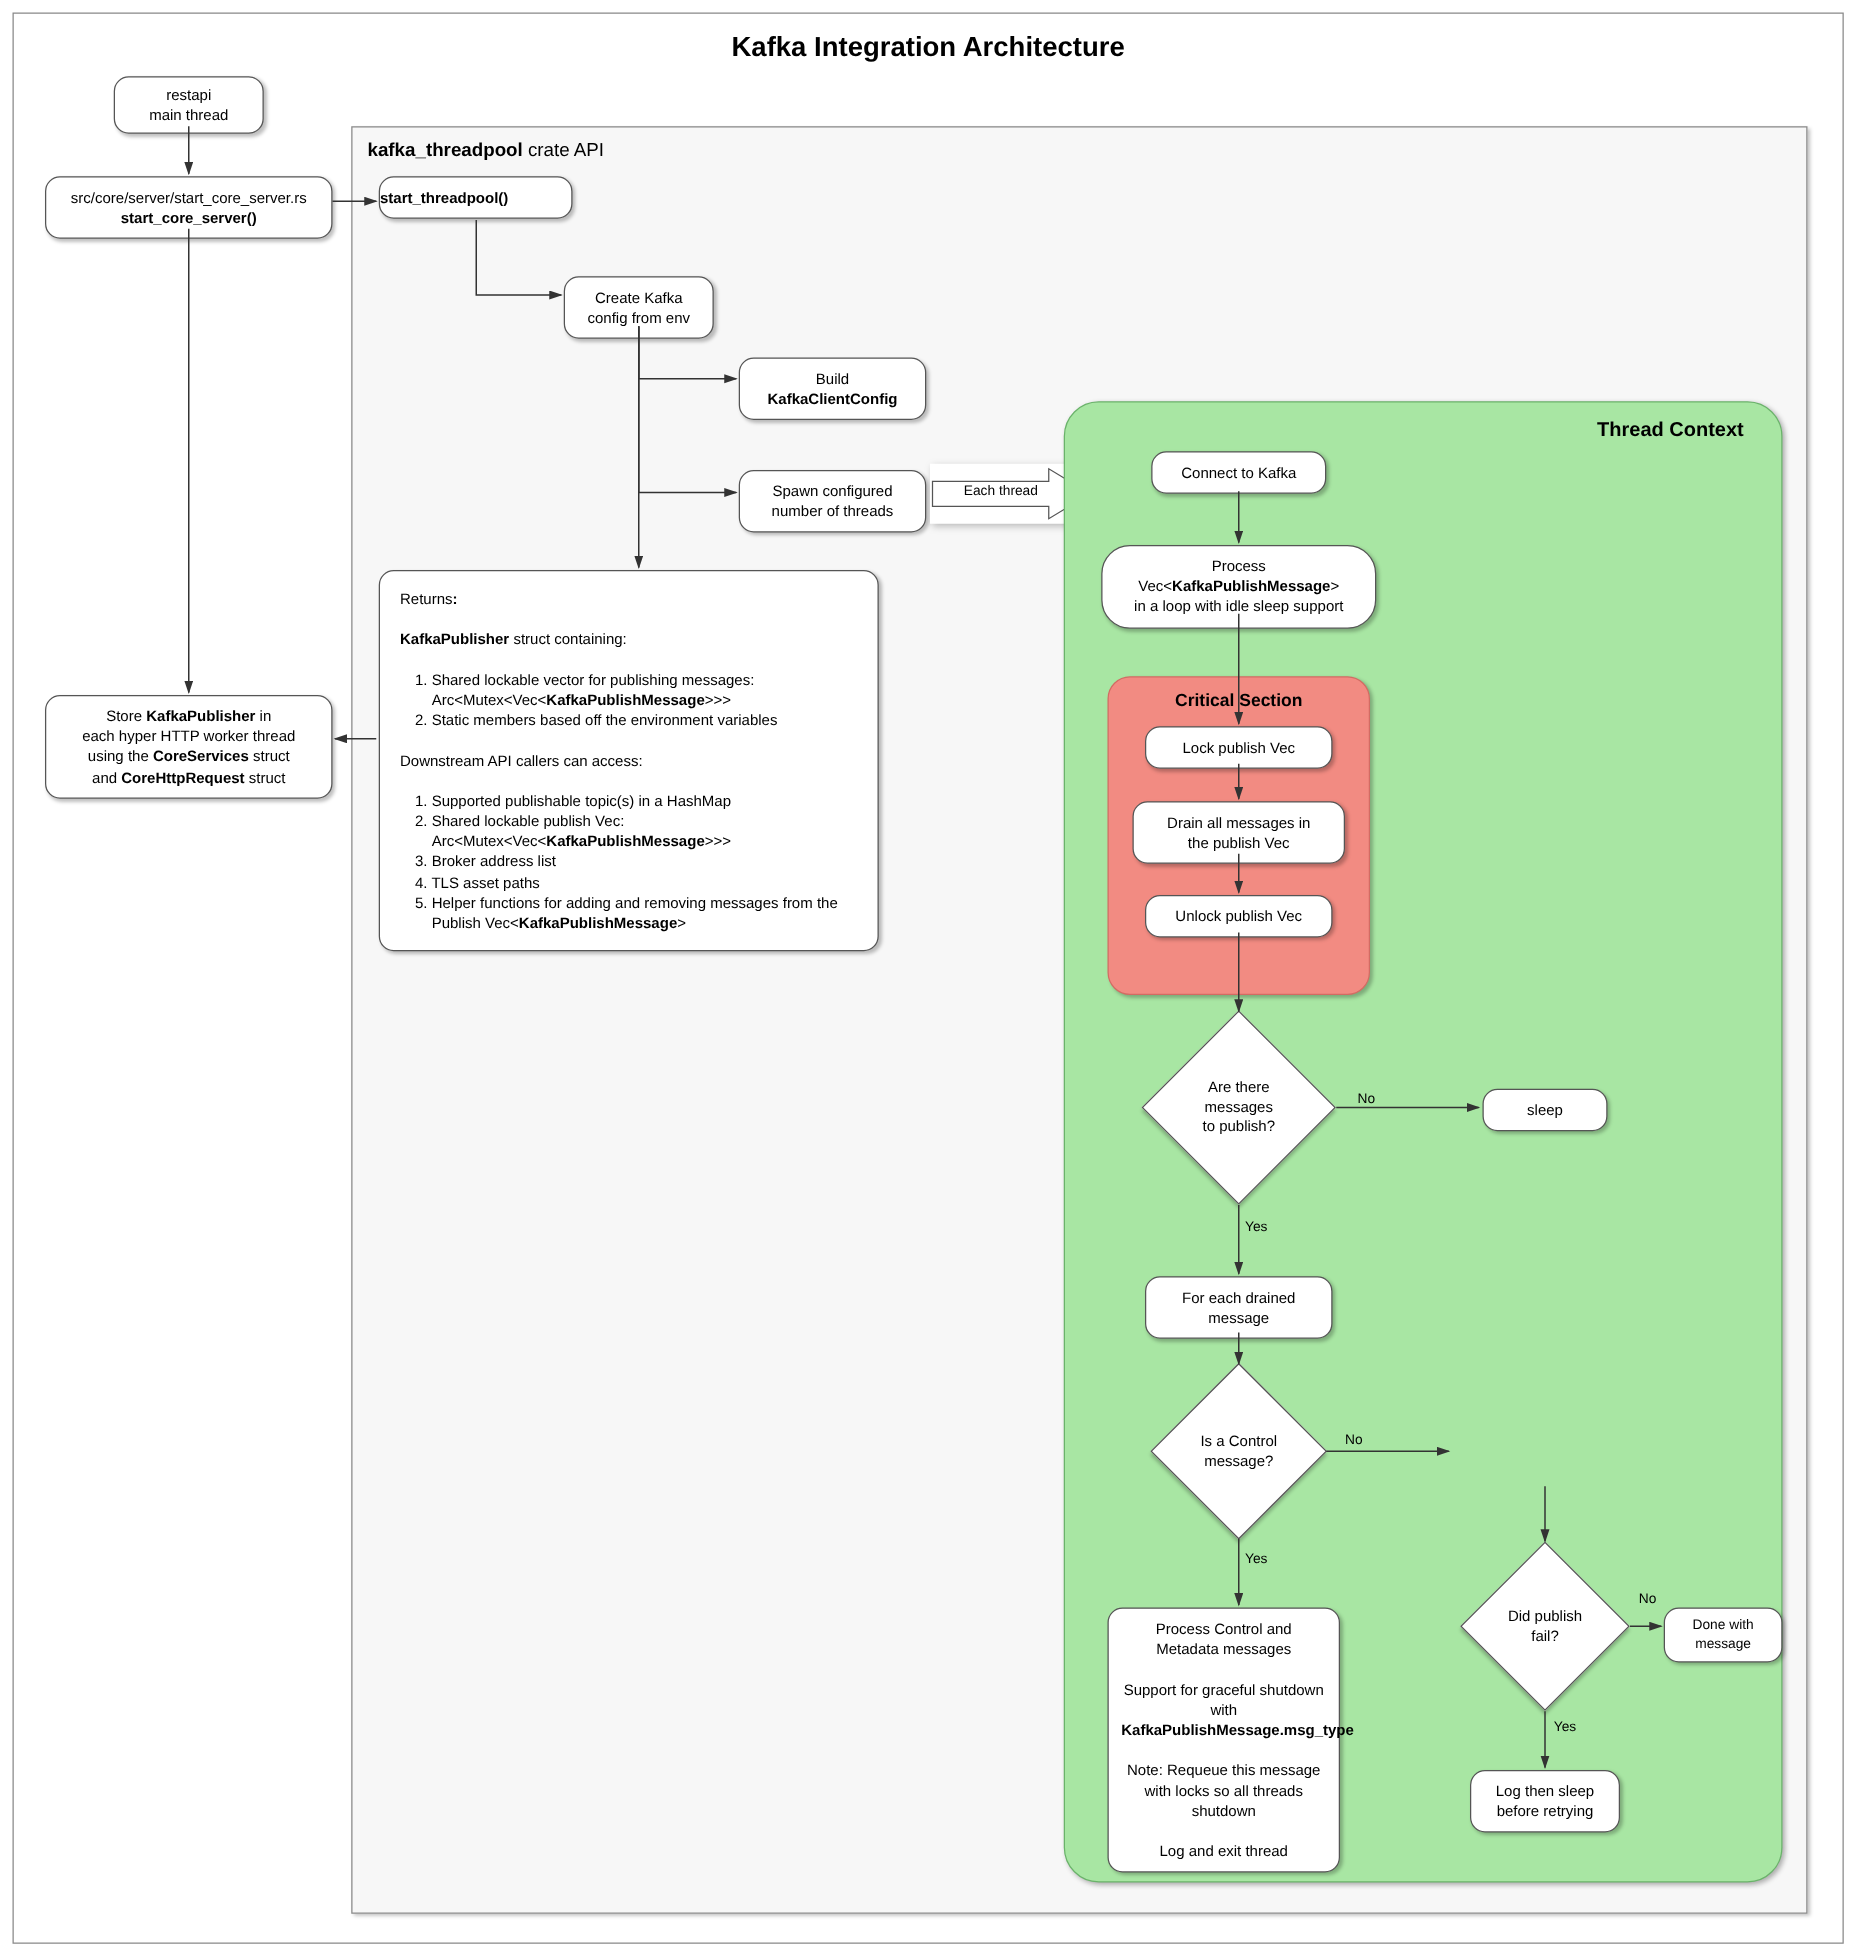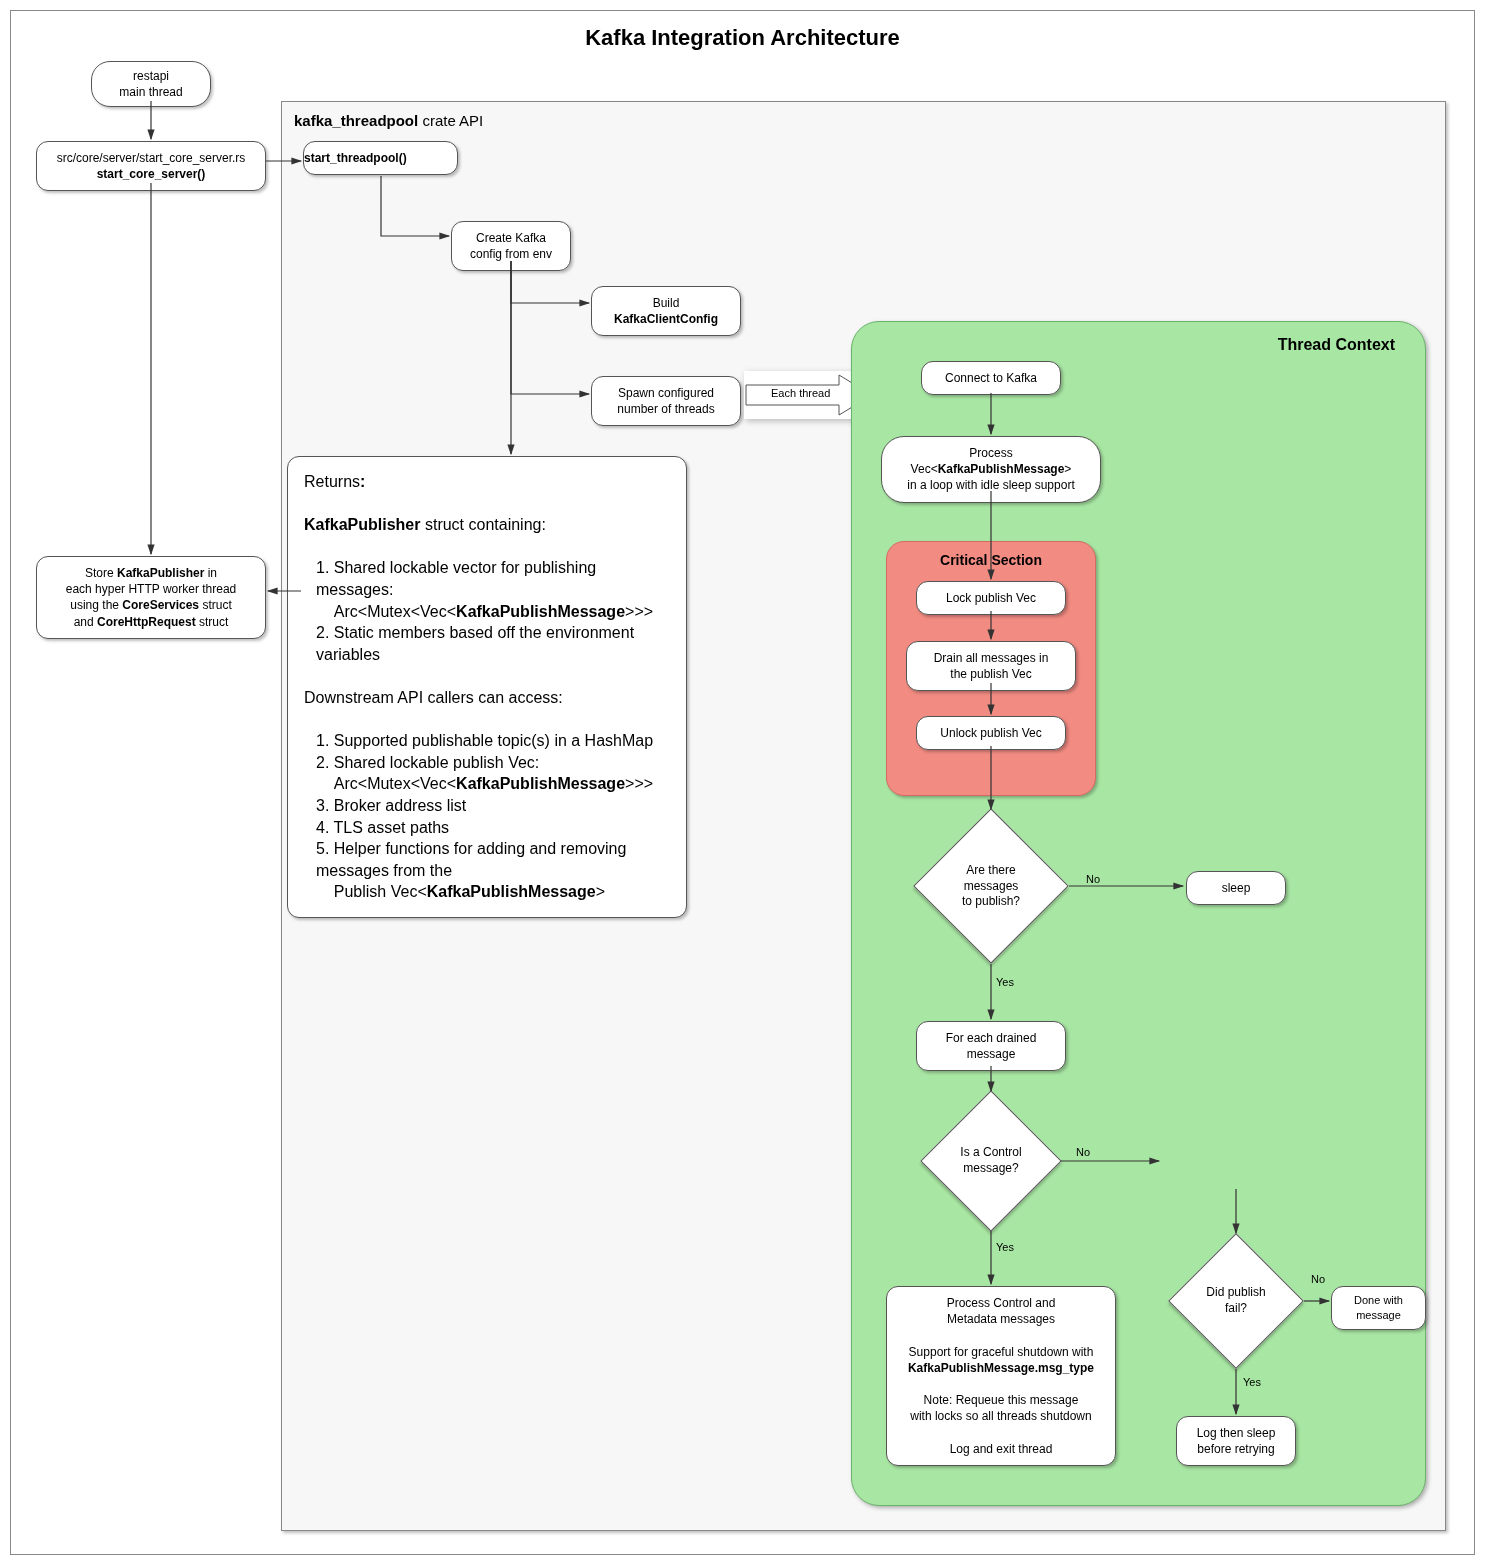--- a/index.html
+++ b/index.html
@@ -28,21 +28,21 @@
     position: absolute;
     background: #fff;
     border: 1px solid #555;
     border-radius: 12px;
     padding: 8px 10px;
     font-size: 12px;
     text-align: center;
     line-height: 1.35;
     box-shadow: 2px 2px 3px rgba(0,0,0,0.25);
   }
-  .node.tight { padding: 6px 8px; border-radius: 19px; }
+  .node.tight { padding: 6px 8px; }
   .node.left { text-align: left; }
   .container-gray {
     position: absolute;
     background: #f7f7f7;
     border: 1px solid #888;
     box-shadow: 2px 2px 3px rgba(0,0,0,0.25);
   }
   .container-green {
     position: absolute;
     background: #a8e6a3;
@@ -137,21 +137,21 @@
   <div class="node" style="left:580px; top:275px; width:150px;">
     <span>Build</span><br>
     <b>KafkaClientConfig</b>
   </div>
 
   <div class="node" style="left:580px; top:365px; width:150px;">
     <span>Spawn configured</span><br>
     <span>number of threads</span>
   </div>
 
-  <div class="node left" style="left:276px; top:445px; width:400px; font-size:16px; padding:14px 16px;">
+  <div class="node left" style="left:292px; top:445px; width:400px; font-size:12px; padding:14px 16px;">
     <span>Returns<b>:</b></span><br><br>
     <b>KafkaPublisher</b><span> struct containing:</span><br><br>
     <div style="padding-left:12px;">
       1. <span>Shared lockable vector for publishing messages:</span><br>
       &nbsp;&nbsp;&nbsp;&nbsp;<span>Arc&lt;Mutex&lt;Vec&lt;</span><b>KafkaPublishMessage</b><span>&gt;&gt;&gt;</span><br>
       2. <span>Static members based off the environment variables</span>
     </div>
     <br>
     <span>Downstream API callers can access:</span><br><br>
     <div style="padding-left:12px;">
@@ -236,21 +236,21 @@
 
   <div class="node" style="left:1320px; top:1275px; width:95px; font-size:11px; padding:6px 4px;">
     <span>Done with message</span>
   </div>
 
   <div class="node" style="left:1165px; top:1405px; width:120px;">
     <span>Log then sleep</span><br>
     <span>before retrying</span>
   </div>
 
-  <div class="node" style="left:875px; top:1275px; width:230px; ">
+  <div class="node" style="left:875px; top:1275px; width:186px; ">
     <span>Process Control and</span><br>
     <span>Metadata messages</span><br><br>
     <span>Support for graceful shutdown with</span><br>
     <b>KafkaPublishMessage.msg_type</b><br><br>
     <span>Note: Requeue this message</span><br>
     <span>with locks so all threads shutdown</span><br><br>
     <span>Log and exit thread</span>
   </div>
 
   <div class="edge-label" style="left:1075px; top:862px;">No</div>

